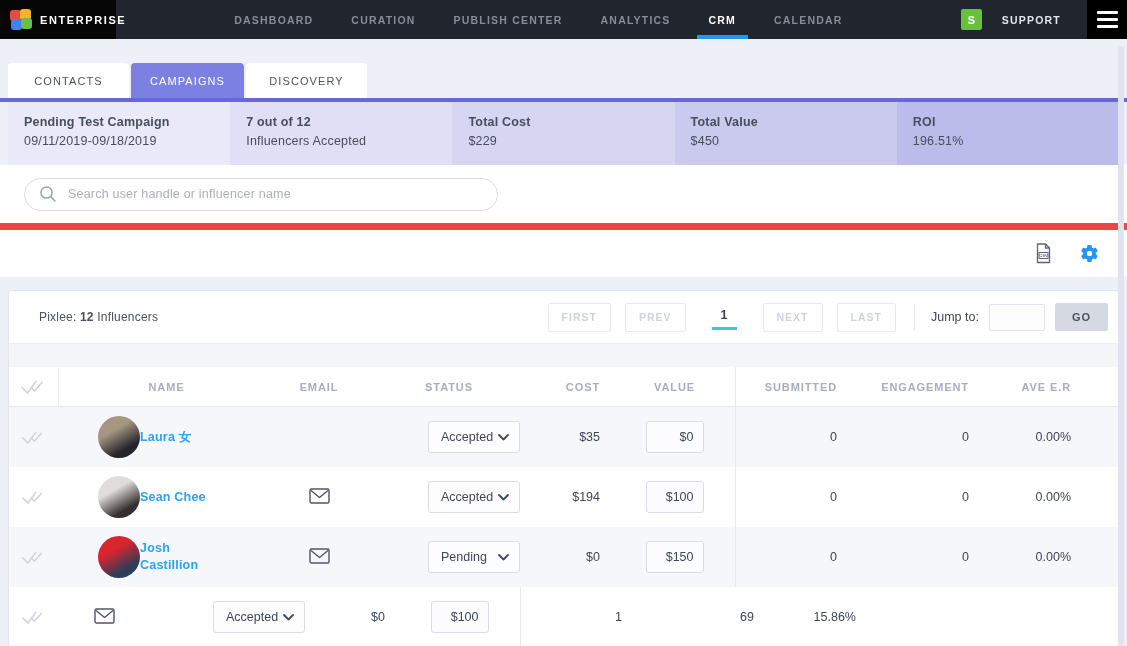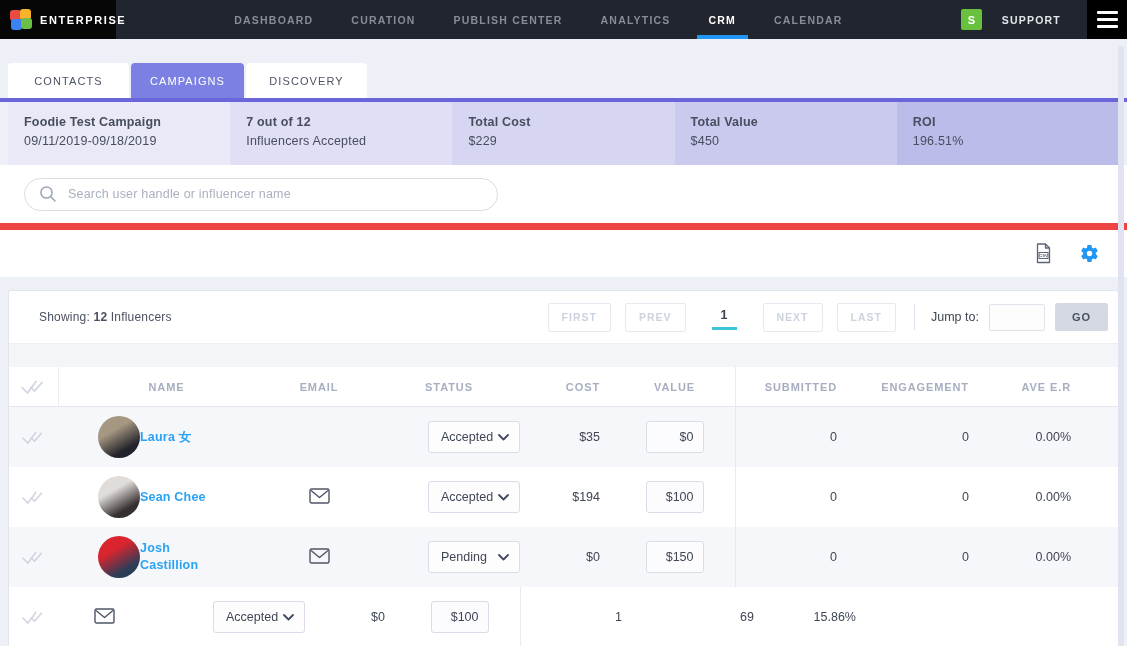--- a/index.html
+++ b/index.html
@@ -159,21 +159,21 @@
         <span>CAMPAIGNS</span>
       </div>
       <div class="tab">
         <span>DISCOVERY</span>
       </div>
     </div>
 
   <div class="summary-accent"></div>
   <div class="summary" id="summary">
       <div class="seg" style="background: rgb(233, 233, 248);">
-    <div class="seg-title">Foodie Test Campaign</div>
+    <div class="seg-title">Pending Test Campaign</div>
     <div class="seg-sub">09/11/2019-09/18/2019</div>
   </div>
       <div class="seg" style="background: rgb(224, 223, 246);">
     <div class="seg-title">7 out of 12</div>
     <div class="seg-sub">Influencers Accepted</div>
   </div>
       <div class="seg" style="background: rgb(214, 213, 242);">
     <div class="seg-title">Total Cost</div>
     <div class="seg-sub">$229</div>
   </div>
@@ -211,21 +211,21 @@
           <path fill="#2196f3" fill-rule="evenodd" d="M19.14 12.94a7.14 7.14 0 0 0 .06-.94 7.14 7.14 0 0 0-.06-.94l2.03-1.58a.5.5 0 0 0 .12-.64l-1.92-3.32a.5.5 0 0 0-.61-.22l-2.39.96a7.3 7.3 0 0 0-1.62-.94l-.36-2.54a.5.5 0 0 0-.5-.42h-3.84a.5.5 0 0 0-.5.42l-.36 2.54c-.59.24-1.13.56-1.62.94l-2.39-.96a.5.5 0 0 0-.61.22L2.65 8.84a.5.5 0 0 0 .12.64l2.03 1.58a7.14 7.14 0 0 0 0 1.88l-2.03 1.58a.5.5 0 0 0-.12.64l1.92 3.32c.13.23.4.32.61.22l2.39-.96c.49.38 1.03.7 1.62.94l.36 2.54a.5.5 0 0 0 .5.42h3.84a.5.5 0 0 0 .5-.42l.36-2.54a7.3 7.3 0 0 0 1.62-.94l2.39.96c.21.1.48.01.61-.22l1.92-3.32a.5.5 0 0 0-.12-.64zM12 15.1A3.1 3.1 0 1 1 15.1 12 3.1 3.1 0 0 1 12 15.1z"></path>
         </svg>
       </span>
     </div>
   </div>
 
   <div class="table-card">
 
     <div class="pg-row">
       <span class="showing">
-        <span>Showing:</span>
+        <span>Pixlee:</span>
         <b>12</b>
         <span>Influencers</span>
       </span>
       <span class="pg-spacer"></span>
       <button class="page-btn">FIRST</button>
       <button class="page-btn">PREV</button>
       <span class="current-page">1</span>
       <button class="page-btn">NEXT</button>
       <button class="page-btn">LAST</button>
       <span class="vdivider"></span>

